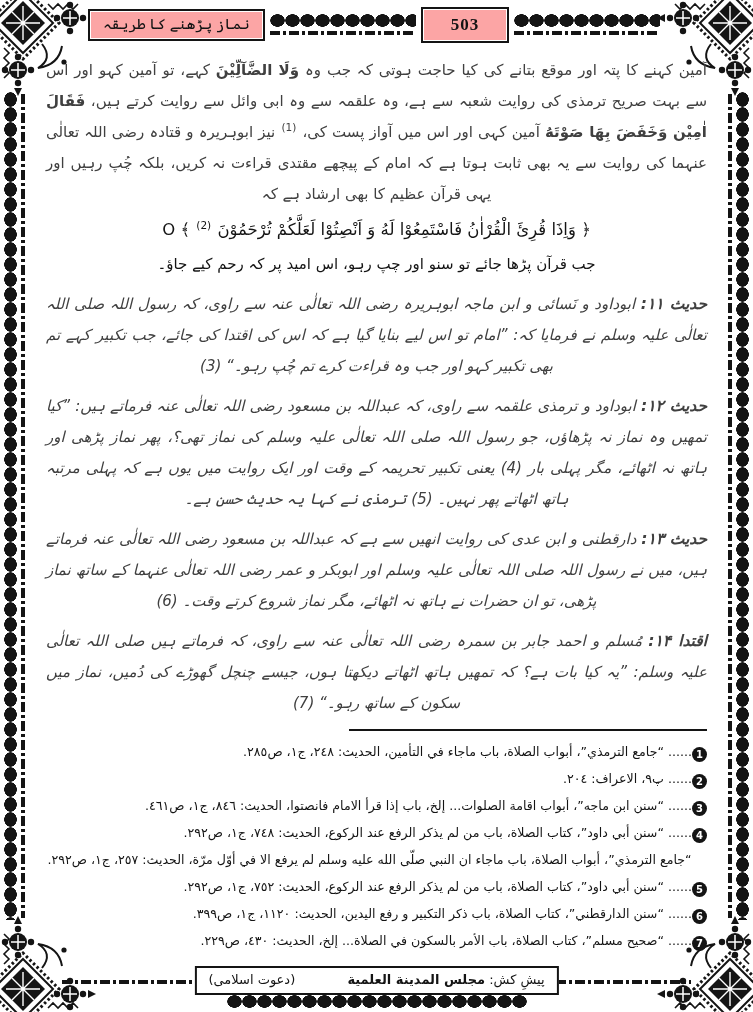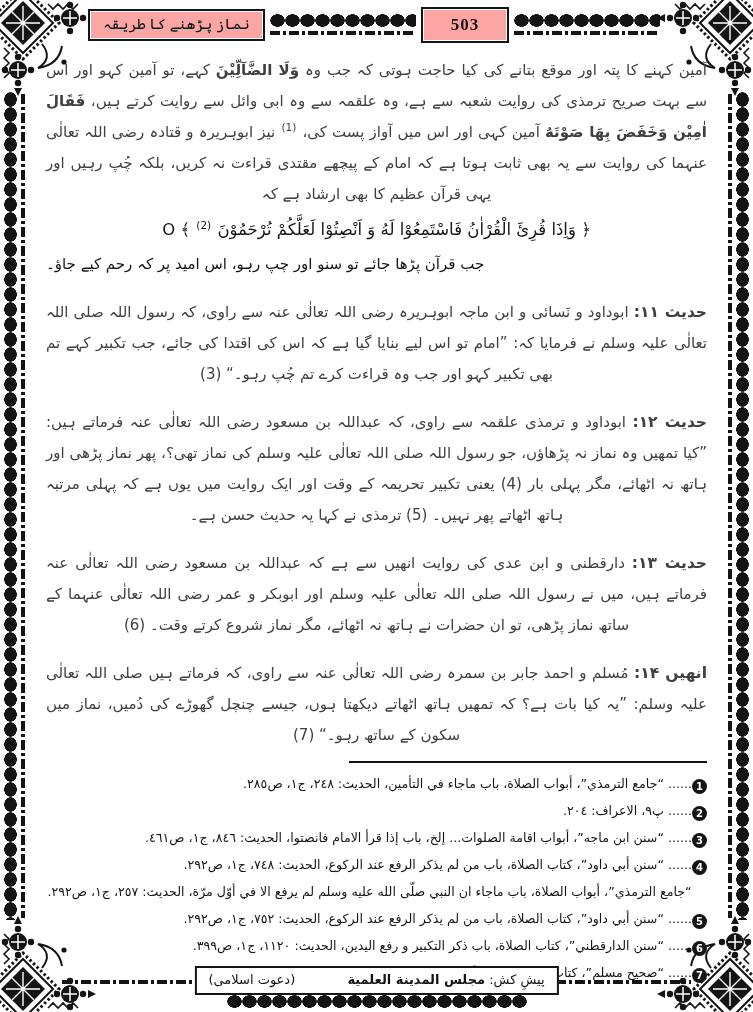--- a/index.html
+++ b/index.html
@@ -48,22 +48,22 @@
   }
   
   .content { position:relative; padding:12px 46px 0; z-index:2; }
   .para {
     font-size:15px; line-height:31px; text-align:justify; text-align-last:center;
     color:#404040;
   }
   .arabic-inline { font-weight:bold; }
   .fn-mark { font-size:10.5px; vertical-align:super; line-height:0; padding:0 1px; }
   .verse { text-align:center; font-size:16.5px; font-weight:normal; line-height:36px; margin-top:2px; }
-  .verse-translation { text-align:left; font-size:15px; line-height:32px; }
-  .hadith { margin-top:17px; }
+  .verse-translation { text-align:center; font-size:15px; line-height:32px; }
+  .hadith { margin-top:9px;font-style:italic; }
   .hadith-label { font-weight:bold; font-size:15.5px; }
   
   .footnote-sep { width:358px; height:2px; background:#141414; margin:10px 0 7px auto; }
   .footnotes { padding:0 46px; position:relative; z-index:2; }
   .fn-row { font-size:12.6px; line-height:27px; text-align:right; }
   .fn-circle {
     display:inline-flex; align-items:center; justify-content:center;
     width:15px; height:15px; border-radius:50%; background:#141414; color:#fff;
     font-size:10px; font-weight:bold; vertical-align:-2px;
     font-family:"DejaVu Sans", sans-serif;
@@ -160,21 +160,21 @@
 
     <p class="para hadith">
       <span class="hadith-label">حدیث ۱۲:</span><span> ابوداود و ترمذی علقمہ سے راوی، کہ عبداللہ بن مسعود رضی اللہ تعالٰی عنہ فرماتے ہیں: ”کیا تمھیں وہ نماز نہ پڑھاؤں، جو رسول اللہ صلی اللہ تعالٰی علیہ وسلم کی نماز تھی؟، پھر نماز پڑھی اور ہاتھ نہ اٹھائے، مگر پہلی بار (4) یعنی تکبیر تحریمہ کے وقت اور ایک روایت میں یوں ہے کہ پہلی مرتبہ ہاتھ اٹھاتے پھر نہیں۔ (5) ترمذی نے کہا یہ حدیث حسن ہے۔</span>
     </p>
 
     <p class="para hadith">
       <span class="hadith-label">حدیث ۱۳:</span><span> دارقطنی و ابن عدی کی روایت انھیں سے ہے کہ عبداللہ بن مسعود رضی اللہ تعالٰی عنہ فرماتے ہیں، میں نے رسول اللہ صلی اللہ تعالٰی علیہ وسلم اور ابوبکر و عمر رضی اللہ تعالٰی عنہما کے ساتھ نماز پڑھی، تو ان حضرات نے ہاتھ نہ اٹھائے، مگر نماز شروع کرتے وقت۔ (6)</span>
     </p>
 
     <p class="para hadith">
-      <span class="hadith-label">انھیں ۱۴:</span><span> مُسلم و احمد جابر بن سمرہ رضی اللہ تعالٰی عنہ سے راوی، کہ فرماتے ہیں صلی اللہ تعالٰی علیہ وسلم: ”یہ کیا بات ہے؟ کہ تمھیں ہاتھ اٹھاتے دیکھتا ہوں، جیسے چنچل گھوڑے کی دُمیں، نماز میں سکون کے ساتھ رہو۔“ (7)</span>
+      <span class="hadith-label">اقتدا ۱۴:</span><span> مُسلم و احمد جابر بن سمرہ رضی اللہ تعالٰی عنہ سے راوی، کہ فرماتے ہیں صلی اللہ تعالٰی علیہ وسلم: ”یہ کیا بات ہے؟ کہ تمھیں ہاتھ اٹھاتے دیکھتا ہوں، جیسے چنچل گھوڑے کی دُمیں، نماز میں سکون کے ساتھ رہو۔“ (7)</span>
     </p>
   </div>
 
   <div class="footnotes">
     <div class="footnote-sep"></div>
 
     <p class="fn-row">
       <span class="fn-circle">1</span><span class="fn-leader">......</span> <span>“جامع الترمذي”، أبواب الصلاة، باب ماجاء في التأمين، الحديث: ٢٤٨، ج١، ص٢٨٥.</span>
     </p>
     <p class="fn-row">

